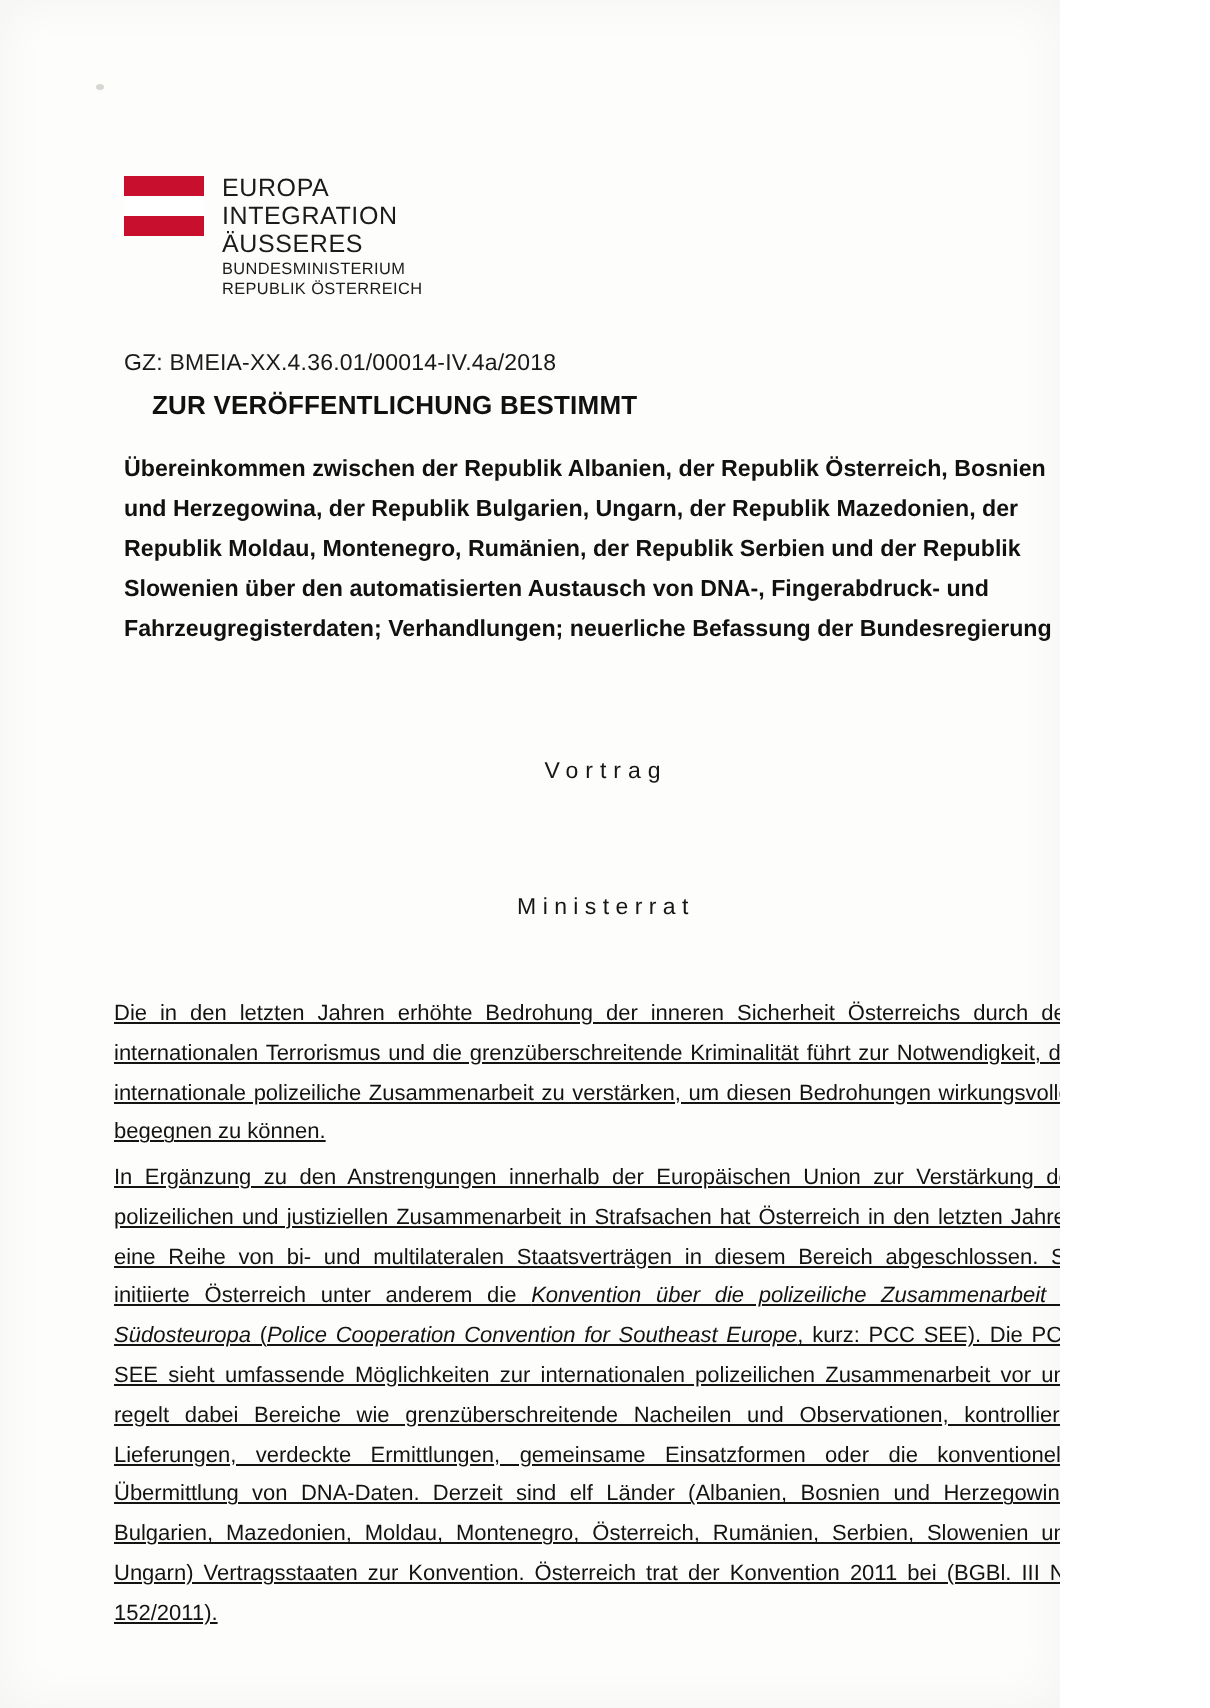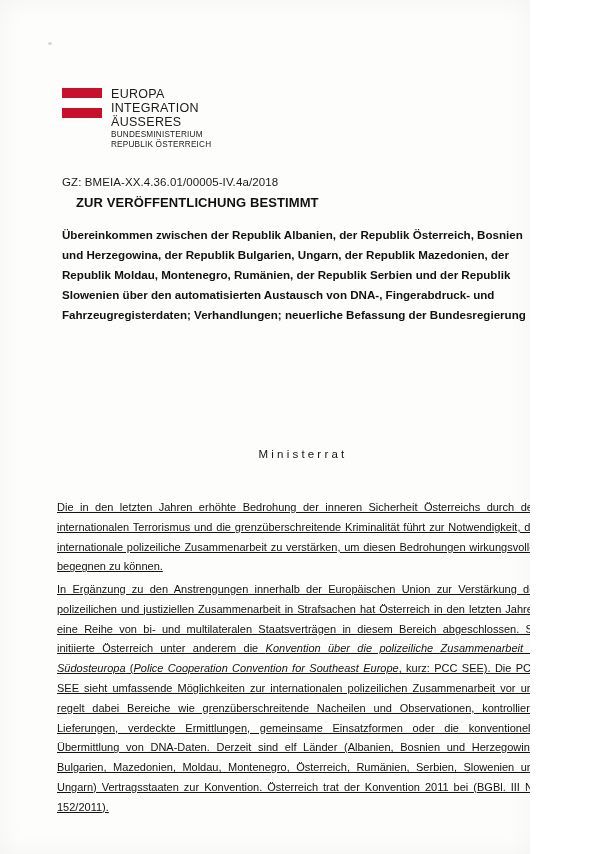--- a/index.html
+++ b/index.html
@@ -169,26 +169,27 @@
     </div>
     <div class="logo-text">
       <div class="l1">EUROPA</div>
       <div class="l2">INTEGRATION</div>
       <div class="l3">ÄUSSERES</div>
       <div class="l4">BUNDESMINISTERIUM</div>
       <div class="l5">REPUBLIK ÖSTERREICH</div>
     </div>
   </div>
 
-  <div class="gz">GZ: BMEIA-XX.4.36.01/00005-IV.4a/2018</div>
+  <div class="gz">GZ: BMEIA-XX.4.36.01/00014-IV.4a/2018</div>
 
   <div class="pub">ZUR VERÖFFENTLICHUNG BESTIMMT</div>
 
   <div class="title">Übereinkommen zwischen der Republik Albanien, der Republik Österreich, Bosnien und Herzegowina, der Republik Bulgarien, Ungarn, der Republik Mazedonien, der Republik Moldau, Montenegro, Rumänien, der Republik Serbien und der Republik Slowenien über den automatisierten Austausch von DNA-, Fingerabdruck- und Fahrzeugregisterdaten; Verhandlungen; neuerliche Befassung der Bundesregierung</div>
 
+  <div class="centered vortrag">Vortrag</div>
   <div class="centered ministerrat">Ministerrat</div>
 
   <div class="para p1">Die in den letzten Jahren erhöhte Bedrohung der inneren Sicherheit Österreichs durch den internationalen Terrorismus und die grenzüberschreitende Kriminalität führt zur Notwendigkeit, die internationale polizeiliche Zusammenarbeit zu verstärken, um diesen Bedrohungen wirkungsvoller begegnen zu können.</div>
 
   <div class="para p2">
     <span>In Ergänzung zu den Anstrengungen innerhalb der Europäischen Union zur Verstärkung der polizeilichen und justiziellen Zusammenarbeit in Strafsachen hat Österreich in den letzten Jahren eine Reihe von bi- und multilateralen Staatsverträgen in diesem Bereich abgeschlossen. So initiierte Österreich unter anderem die </span><i>Konvention über die polizeiliche Zusammenarbeit in Südosteuropa</i><span> (</span><i>Police Cooperation Convention for Southeast Europe</i><span>, kurz: PCC SEE). Die PCC SEE sieht umfassende Möglichkeiten zur internationalen polizeilichen Zusammenarbeit vor und regelt dabei Bereiche wie grenzüberschreitende Nacheilen und Observationen, kontrollierte Lieferungen, verdeckte Ermittlungen, gemeinsame Einsatzformen oder die konventionelle Übermittlung von DNA-Daten. Derzeit sind elf Länder (Albanien, Bosnien und Herzegowina, Bulgarien, Mazedonien, Moldau, Montenegro, Österreich, Rumänien, Serbien, Slowenien und Ungarn) Vertragsstaaten zur Konvention. Österreich trat der Konvention 2011 bei (BGBl. III Nr. 152/2011).</span>
   </div>
 
 </div>
 

